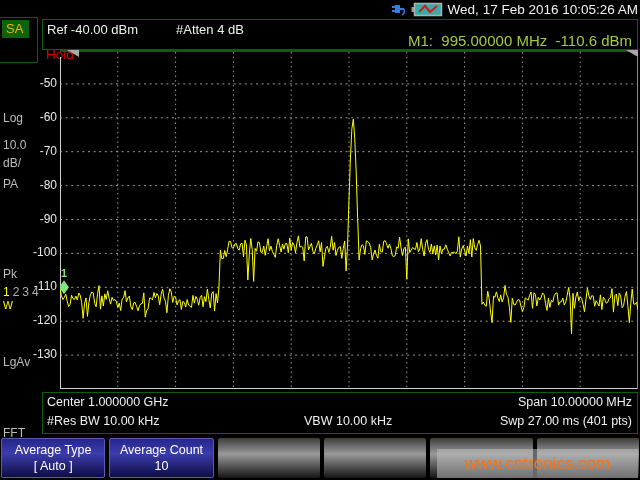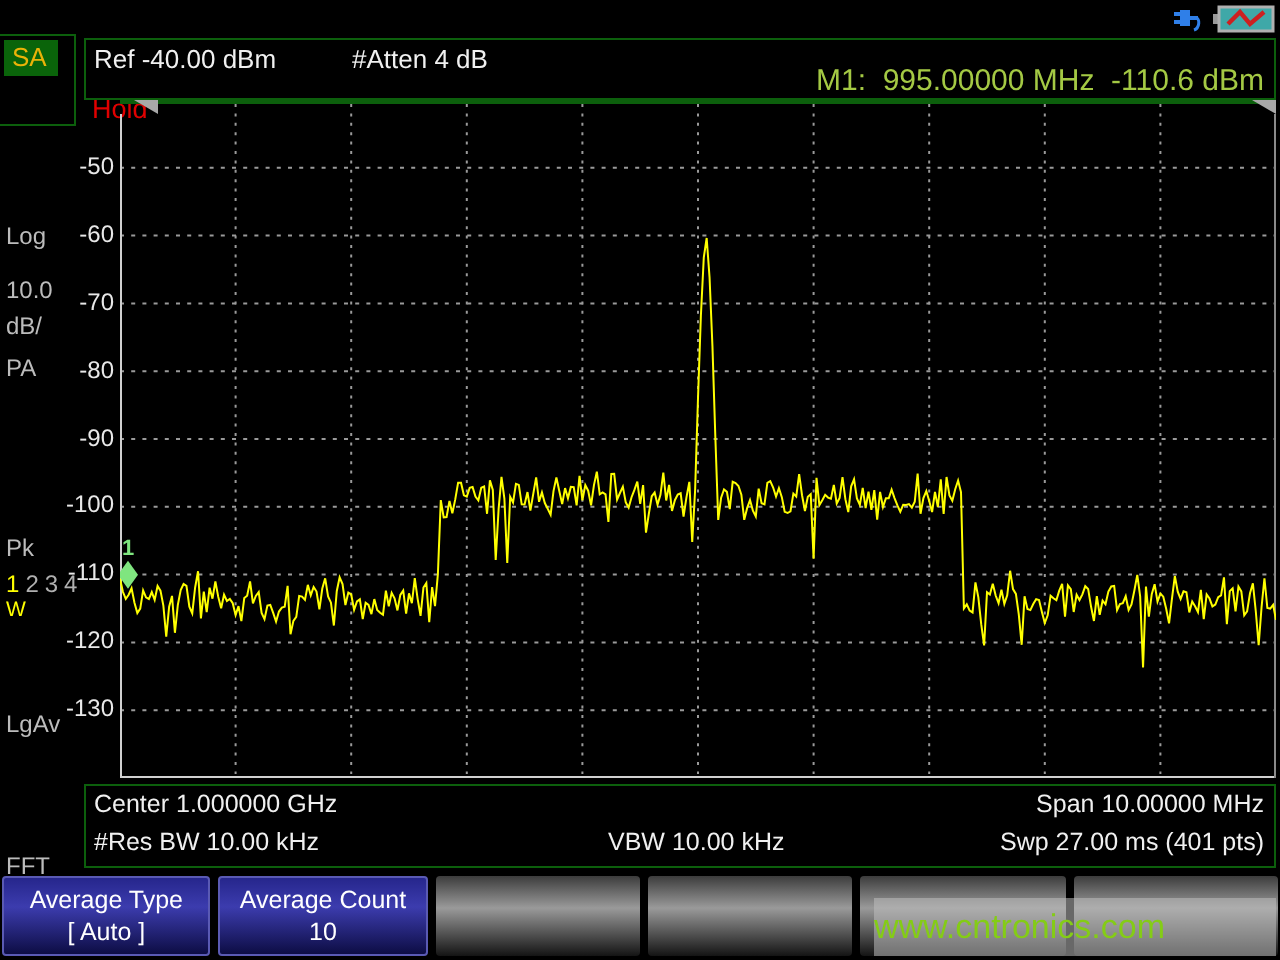--- a/index.html
+++ b/index.html
@@ -52,38 +52,39 @@
   
   #softkeys{left:0;top:438px;width:640px;height:40px;display:flex;gap:4px;padding:0 1px;box-sizing:border-box;}
   .softkey{flex:1;display:flex;flex-direction:column;align-items:center;justify-content:center;
            font-size:12.5px;color:#fff;line-height:16px;border-radius:2px;}
   .softkey.blue{background:linear-gradient(180deg,#26268c 0%,#3c3cae 38%,#0d0d44 100%);
                 border:1px solid #5a5ab4;box-sizing:border-box;}
   .softkey.gray{background:linear-gradient(180deg,#3c3c3c 0%,#9a9a9a 40%,#141414 100%);}
 
   
   #watermark{left:437px;top:449px;width:201px;height:29px;background:rgba(190,190,190,0.55);
-             display:flex;align-items:center;justify-content:flex-start;
-             font-size:17px;color:#84cc16;}
+             display:flex;align-items:center;justify-content:center;
+             font-size:17px;color:#f97316;}
 </style>
 </head>
 <body>
 
 <div id="topbar" class="abs">
   <svg width="15" height="14" viewBox="0 0 15 14">
     <path d="M1 4 L4 4 L4 6 L1 6 Z M1 8 L4 8 L4 10 L1 10 Z" fill="#2f7fe8"></path>
     <path d="M4 3 L9 3 L9 11 L4 11 Z" fill="#2f7fe8"></path>
     <path d="M9 6 L13 6 L13 8 L9 8 Z" fill="#2f7fe8"></path>
     <path d="M12 7 C14 7 14 12 11 13" stroke="#2f7fe8" stroke-width="1.5" fill="none"></path>
   </svg>
   <svg width="32" height="15" viewBox="0 0 32 15">
     <rect x="0.5" y="5" width="3" height="5" fill="#9a9a9a"></rect>
     <rect x="3.5" y="1.5" width="27" height="12" fill="#3fa8a8" stroke="#b0b0b0" stroke-width="1.5"></rect>
     <polyline points="8,10 14,4 19,10 26,4" stroke="#cc2020" stroke-width="2.2" fill="none"></polyline>
   </svg>
+  <span id="datetime">Wed, 17 Feb 2016 10:05:26 AM</span>
 </div>
 
 <div id="mode-box" class="abs">
   <span id="sa-label">SA</span>
   <span id="hold-label">Hold</span>
 </div>
 
 <div id="anno-top" class="abs">
   <span id="ref-level">Ref -40.00 dBm</span>
   <span id="atten">#Atten 4 dB</span>

